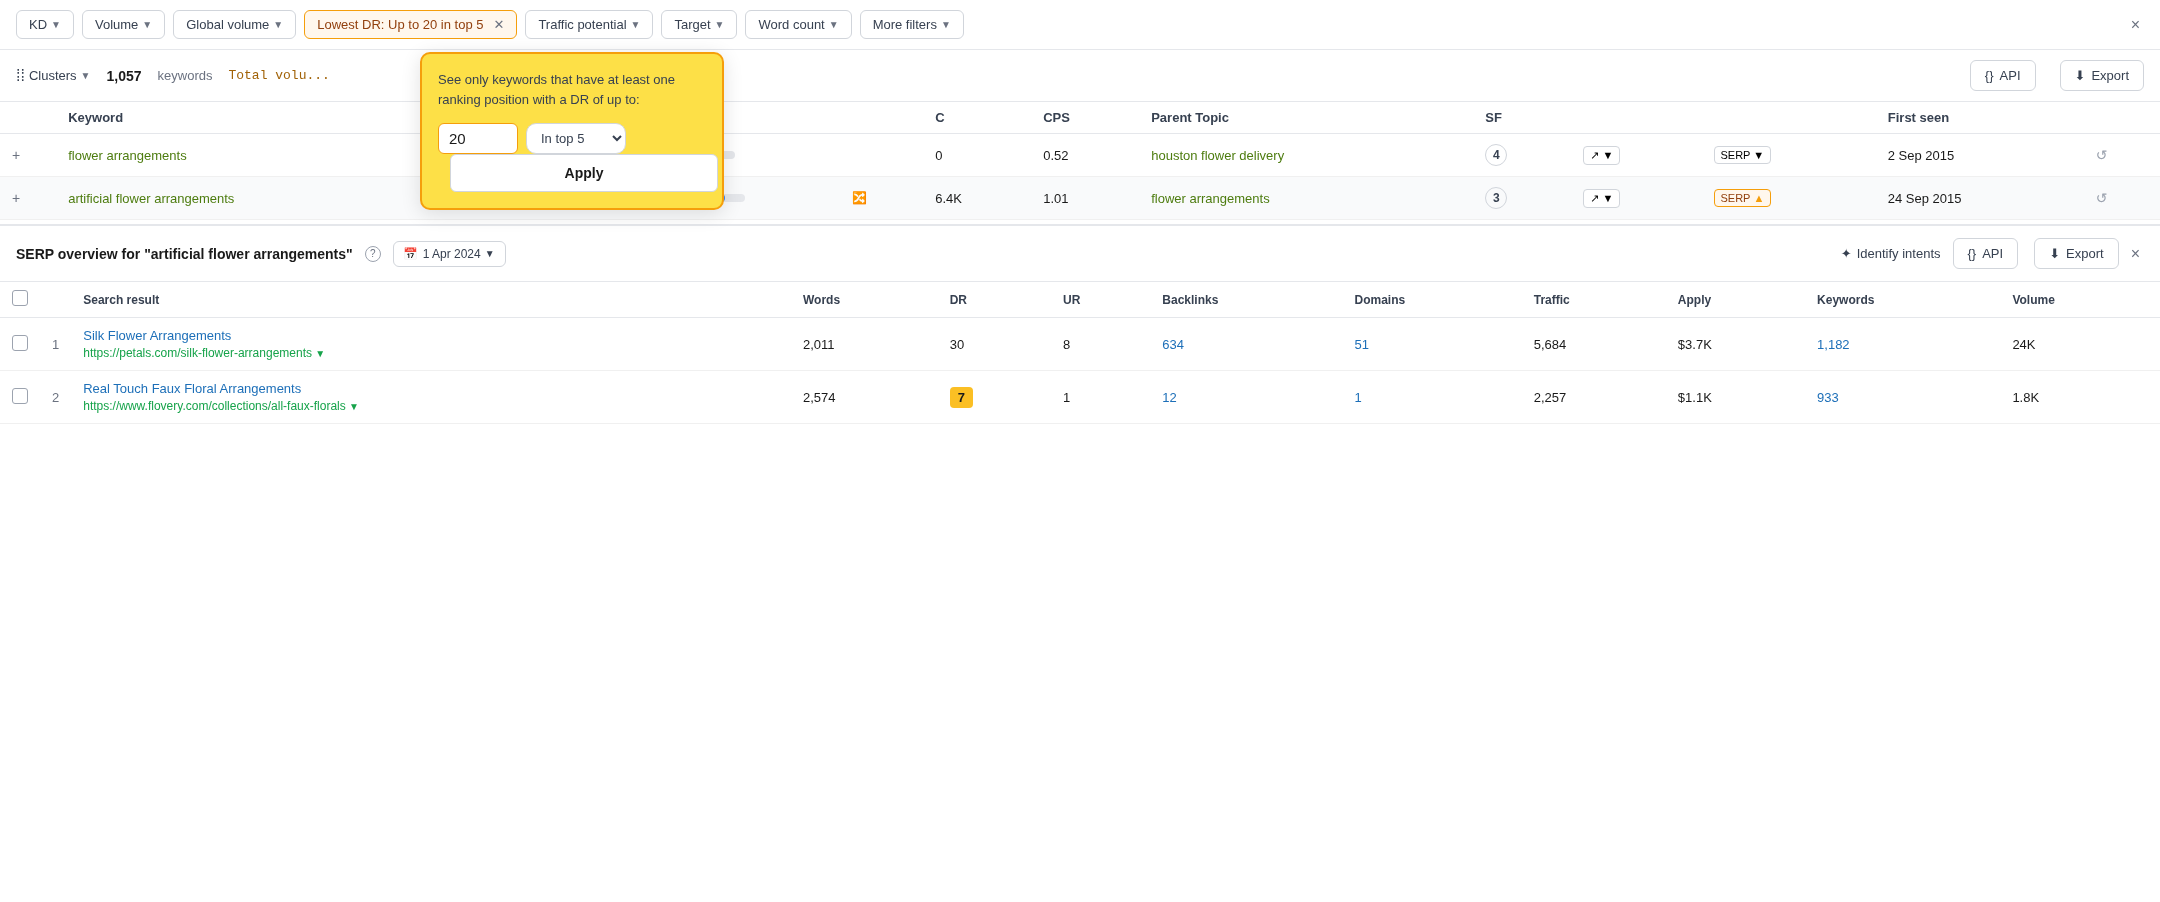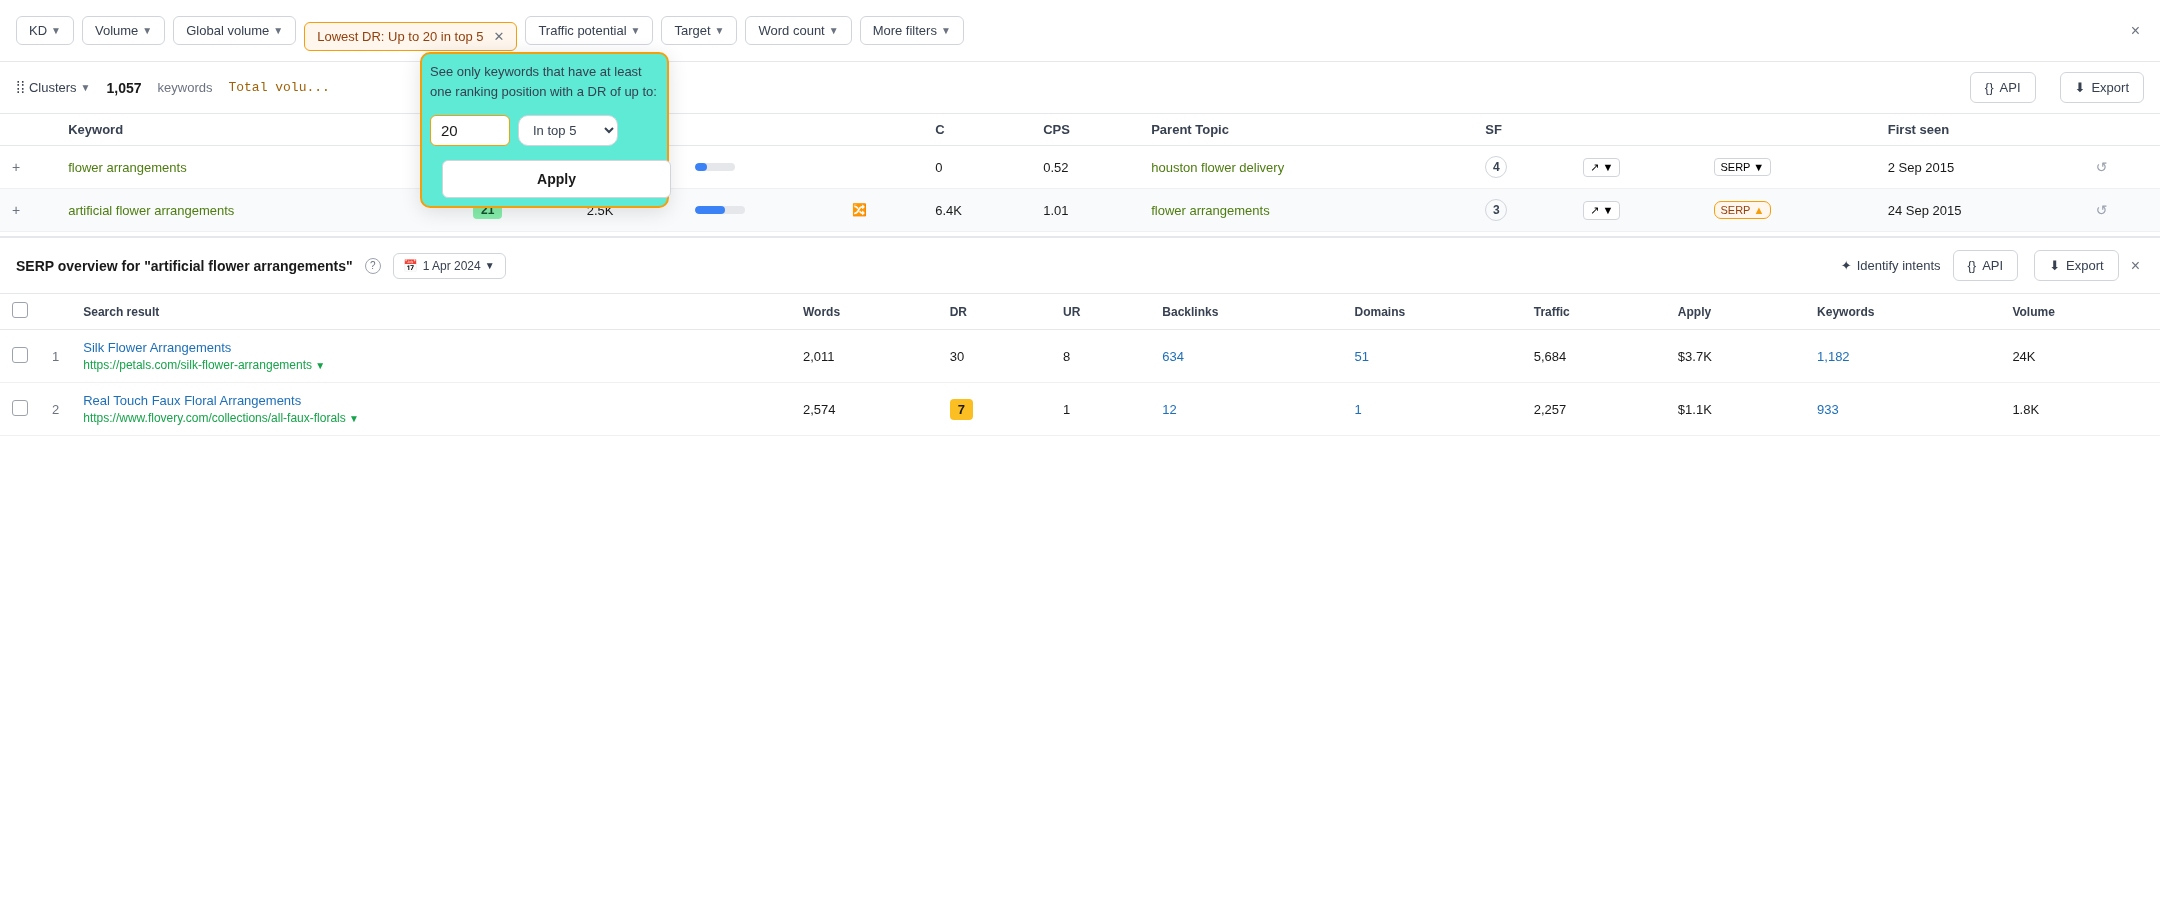--- a/index.html
+++ b/index.html
@@ -6,33 +6,33 @@
     body { font-family: -apple-system, BlinkMacSystemFont, 'Segoe UI', sans-serif; font-size: 14px; background: #fff; color: #1a1a1a; overflow-x: hidden; }
 
     
     .filter-bar {
       display: flex; align-items: center; gap: 8px; padding: 10px 16px; border-bottom: 1px solid #e5e7eb; flex-wrap: wrap; position: relative;
     }
     .filter-btn {
       display: flex; align-items: center; gap: 4px; padding: 6px 12px; border: 1px solid #d1d5db; border-radius: 6px; background: #fff; cursor: pointer; font-size: 13px; font-weight: 500; color: #374151;
     }
     .filter-btn-active {
-      background: #fff7ed; border-color: #f59e0b; color: #92400e; margin-top: 12px;
+      background: #fff7ed; border-color: #f59e0b; color: #92400e;
     }
     .filter-btn .chevron { font-size: 10px; color: #6b7280; }
     .close-icon-btn { background: none; border: none; cursor: pointer; font-size: 16px; color: #6b7280; margin-left: auto; padding: 4px; }
 
     
     .popup-overlay {
       position: absolute; top: 52px; left: 420px; z-index: 100;
-      background: #5eead4; border: 2px solid #f59e0b; border-radius: 10px;
-      padding: 8px; width: 249px; box-shadow: 0 4px 20px rgba(0,0,0,0.12);
+      background: #fde047; border: 2px solid #f59e0b; border-radius: 10px;
+      padding: 16px; width: 304px; box-shadow: 0 4px 20px rgba(0,0,0,0.12);
     }
     .popup-desc { font-size: 13px; color: #374151; margin-bottom: 14px; line-height: 1.5; }
-    .popup-inputs { display: flex; align-items: flex-end; gap: 8px; margin-bottom: 14px; }
+    .popup-inputs { display: flex; align-items: flex-end; gap: 8px; }
     .popup-number-input {
       border: 1.5px solid #f59e0b; border-radius: 6px; padding: 6px 10px; font-size: 15px; width: 80px; outline: none; color: #1a1a1a;
     }
     .popup-select {
       border: 1px solid #d1d5db; border-radius: 10px; padding: 6px 10px; font-size: 13px; background: #fff; cursor: pointer; color: #374151;
     }
     .popup-apply-btn {
       width: 100%; padding: 10px; background: #fff; border: 1.5px solid #d1d5db; border-radius: 6px; font-size: 14px; font-weight: 600; color: #1a1a1a; cursor: pointer; margin-left: 12px;
     }
 
@@ -59,21 +59,21 @@
     .kd-light-green { background: #86efac; color: #14532d; }
     .link-blue { color: #4d7c0f; text-decoration: none; cursor: pointer; }
     .expand-btn { background: none; border: none; cursor: pointer; color: #6b7280; font-size: 14px; }
     .trend-btn {
       display: inline-flex; align-items: center; gap: 3px; border: 1px solid #d1d5db; border-radius: 4px; padding: 2px 6px; font-size: 11px; cursor: pointer; background: #fff;
     }
     .serp-btn {
       display: inline-flex; align-items: center; gap: 3px; border: 1px solid #d1d5db; border-radius: 4px; padding: 2px 6px; font-size: 11px; cursor: pointer; background: #fff;
     }
     .serp-btn-orange {
-      background: #fff7ed; border-color: #f59e0b; color: #92400e; border-radius: 7px;
+      background: #fff7ed; border-color: #f59e0b; color: #92400e;
     }
     .arrow-up { color: #f59e0b; }
     .sf-badge {
       display: inline-flex; align-items: center; justify-content: center; width: 22px; height: 22px; border-radius: 50%; border: 1.5px solid #d1d5db; font-size: 12px; font-weight: 600; color: #374151;
     }
 
     
     .vol-bar { display: flex; align-items: center; gap: 4px; }
     .bar-container { width: 40px; height: 8px; background: #e5e7eb; border-radius: 4px; overflow: hidden; }
     .bar-fill { height: 100%; border-radius: 4px; }

